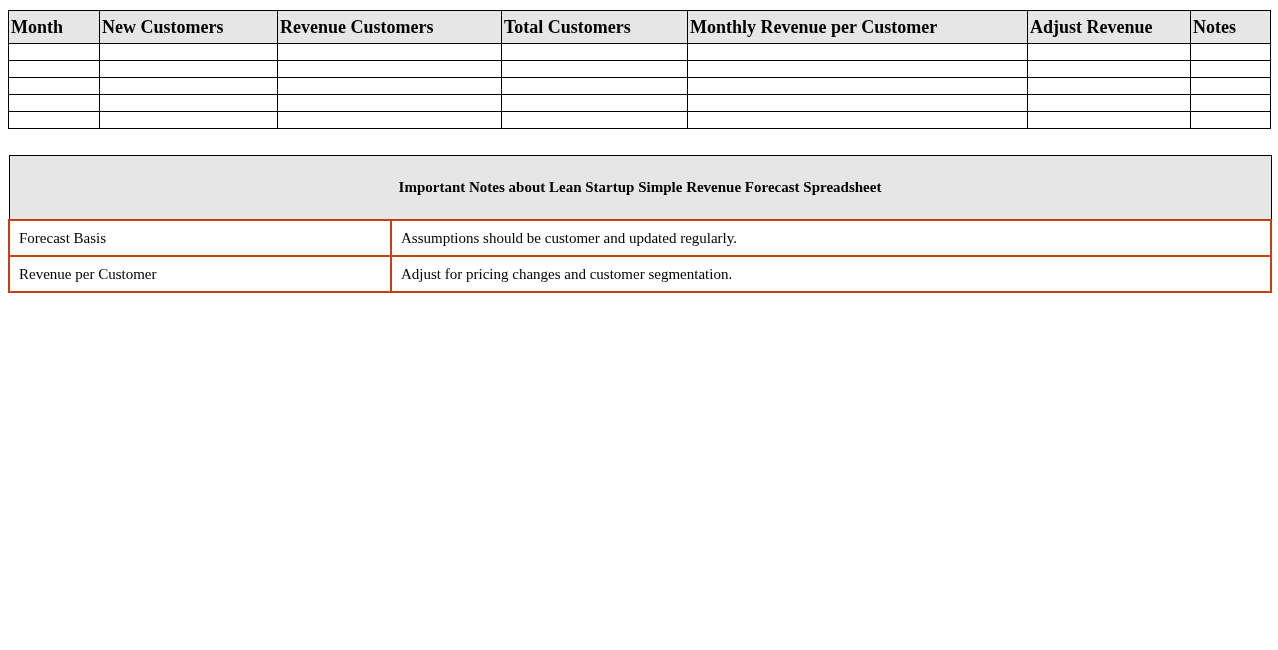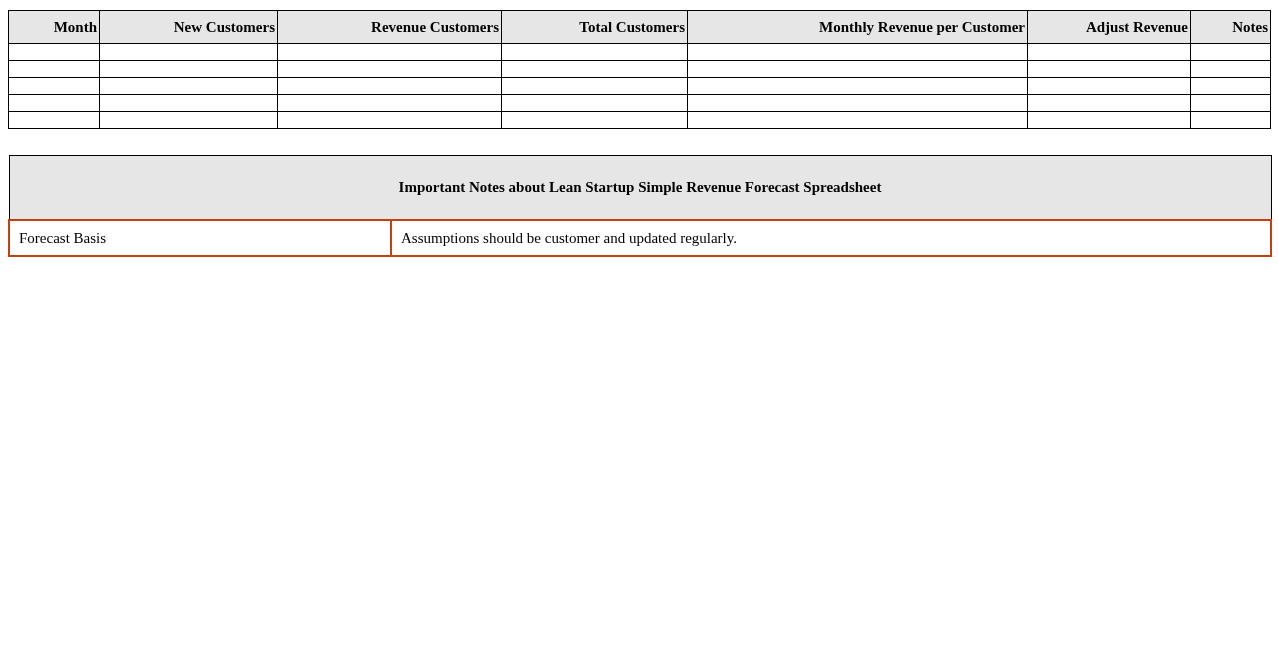--- a/index.html
+++ b/index.html
@@ -23,23 +23,23 @@
   }
   
   #forecast-table {
     position: absolute;
     left: 8px;
     top: 10px;
   }
   #forecast-table th {
     background: #e6e6e6;
     border: 1px solid #000000;
-    font-size: 15px;
+    font-size: 18px;
     font-weight: bold;
-    text-align: right;
+    text-align: left;
     vertical-align: middle;
     height: 32px;
     padding: 0 2px;
     overflow: hidden;
     margin-left: 44px;
   }
   #forecast-table td {
     border: 1px solid #000000;
     height: 16px;
     font-size: 15px;
@@ -153,16 +153,20 @@
     <thead>
       <tr>
         <th class="title-cell" colspan="2">Important Notes about Lean Startup Simple Revenue Forecast Spreadsheet</th>
       </tr>
     </thead>
     <tbody>
       <tr>
         <td>Forecast Basis</td>
         <td>Assumptions should be customer and updated regularly.</td>
       </tr>
+      <tr>
+        <td>Revenue per Customer</td>
+        <td>Adjust for pricing changes and customer segmentation.</td>
+      </tr>
     </tbody>
   </table>
 
 </div>
 
 </body></html>

